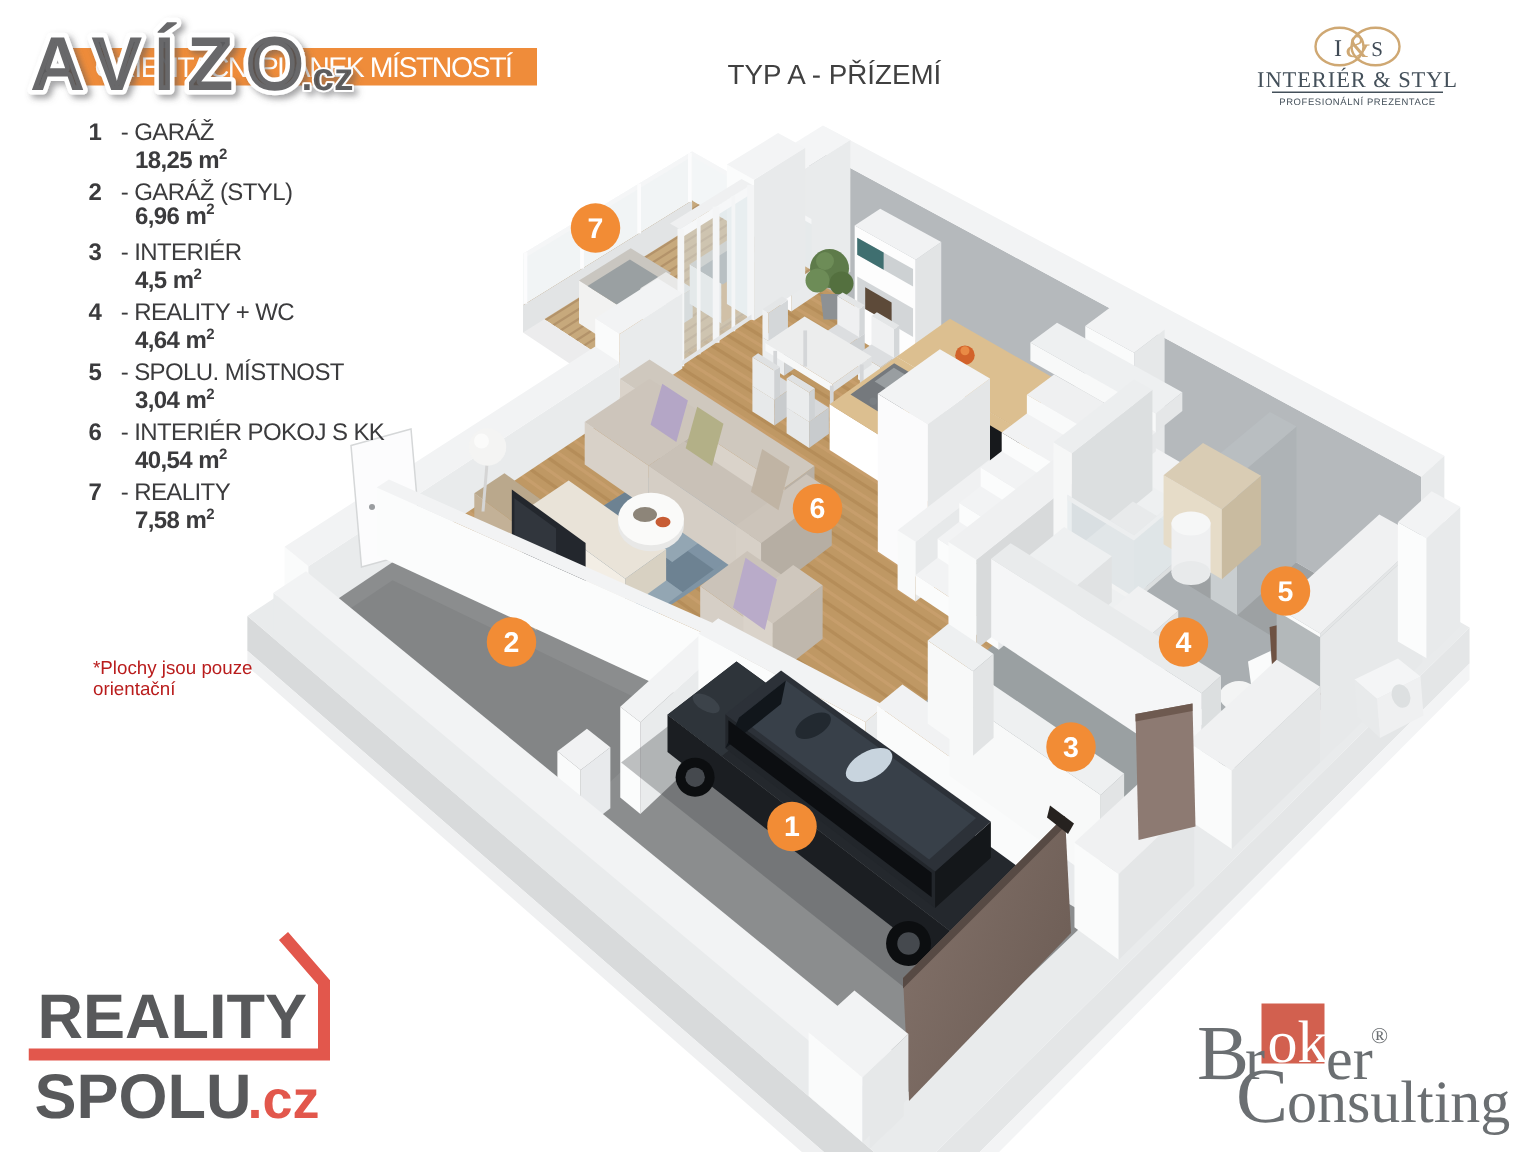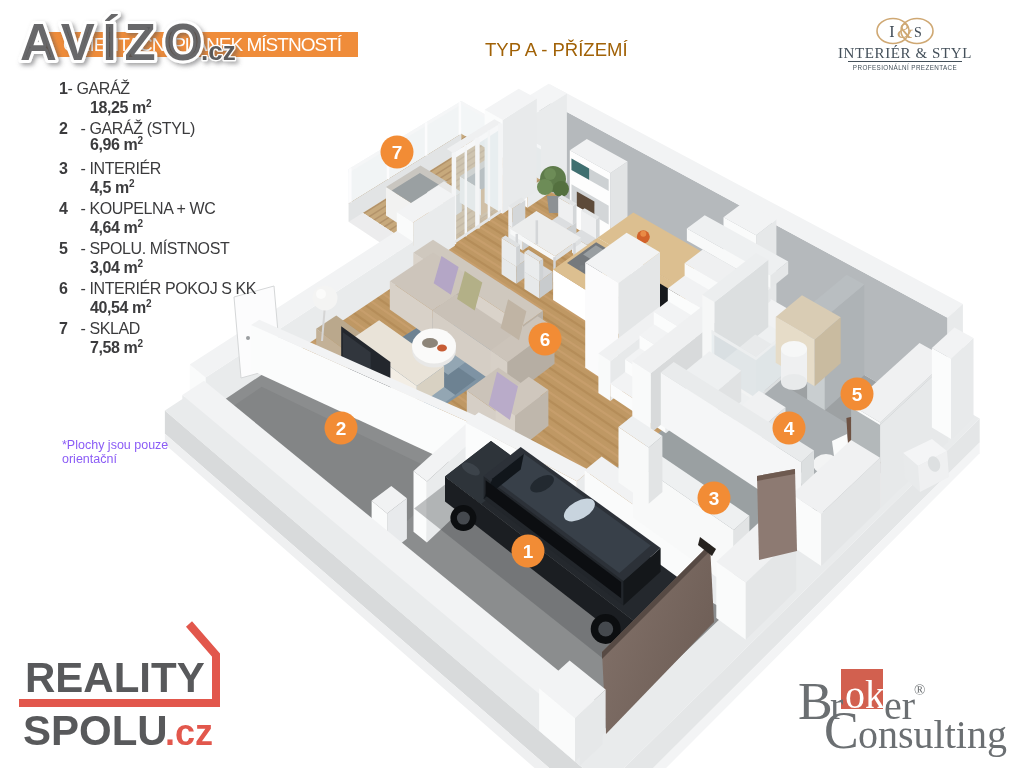--- a/index.html
+++ b/index.html
@@ -581,50 +581,50 @@
         <text x="397" y="158.5" font-family="Liberation Sans, sans-serif" font-size="19" font-weight="bold" fill="#ffffff" text-anchor="middle">7</text>
       </g>
     </g>
 </svg>
 
 <div class="abs" style="left:46px;top:32px;width:312px;height:25px;background:#ef8c3a"></div>
 <svg class="abs" style="left:0;top:0" width="400" height="70">
     <text x="63" y="51" font-family="Liberation Sans,sans-serif" font-size="19" fill="#ffffff" textLength="279">ORIENTAČNÍ PLÁNEK MÍSTNOSTÍ</text>
   </svg>
 
-<div class="abs" style="left:485px;top:39px;color:#a16207;font-size:18.5px;">TYP A - PŘÍZEMÍ</div>
+<div class="abs" style="left:485px;top:39px;color:#404040;font-size:18.5px;">TYP A - PŘÍZEMÍ</div>
 
 <div class="abs" style="left:830px;top:12px;width:150px;text-align:center">
 <svg width="150" height="60" viewBox="0 0 150 60">
 <ellipse cx="63" cy="19" rx="16" ry="12.5" fill="none" stroke="#cfa873" stroke-width="1.6"></ellipse>
 <ellipse cx="87" cy="19" rx="16" ry="12.5" fill="none" stroke="#cfa873" stroke-width="1.6"></ellipse>
 <text x="62" y="25" font-family="Liberation Serif,serif" font-size="16" fill="#3f4a55" text-anchor="middle">I</text>
 <text x="88" y="25" font-family="Liberation Serif,serif" font-size="14" fill="#3f4a55" text-anchor="middle">S</text>
 <text x="75" y="26" font-family="Liberation Serif,serif" font-size="21" fill="#cfa873" text-anchor="middle" font-style="italic">&amp;</text>
 <text x="75" y="46" font-family="Liberation Serif,serif" font-size="15" fill="#44505a" text-anchor="middle" letter-spacing="0.6">INTERIÉR &amp; STYL</text>
 <line x1="18" y1="49.5" x2="132" y2="49.5" stroke="#44505a" stroke-width="1"></line>
 <text x="75" y="58" font-size="6.3" fill="#44505a" text-anchor="middle" letter-spacing="0.4">PROFESIONÁLNÍ PREZENTACE</text>
 </svg></div>
 
-<div class="abs leg" style="left:59px;top:80px;width:320px"><b>1</b><span style="">- GARÁŽ</span></div>
+<div class="abs leg" style="left:59px;top:80px;width:320px"><b>1</b><span style="margin-left:13px">- GARÁŽ</span></div>
 <div class="abs leg" style="left:90px;top:99px;width:320px"><b>18,25 m<sup>2</sup></b></div>
 <div class="abs leg" style="left:59px;top:120px;width:320px"><b>2</b><span style="margin-left:13px">- GARÁŽ (STYL)</span></div>
 <div class="abs leg" style="left:90px;top:136px;width:320px"><b>6,96 m<sup>2</sup></b></div>
 <div class="abs leg" style="left:59px;top:160px;width:320px"><b>3</b><span style="margin-left:13px">- INTERIÉR</span></div>
 <div class="abs leg" style="left:90px;top:179px;width:320px"><b>4,5 m<sup>2</sup></b></div>
-<div class="abs leg" style="left:59px;top:200px;width:320px"><b>4</b><span style="margin-left:13px">- KOUPELNA + WC</span></div>
+<div class="abs leg" style="left:59px;top:200px;width:320px"><b>4</b><span style="margin-left:13px">- REALITY + WC</span></div>
 <div class="abs leg" style="left:90px;top:219px;width:320px"><b>4,64 m<sup>2</sup></b></div>
 <div class="abs leg" style="left:59px;top:240px;width:320px"><b>5</b><span style="margin-left:13px">- SPOLU. MÍSTNOST</span></div>
 <div class="abs leg" style="left:90px;top:259px;width:320px"><b>3,04 m<sup>2</sup></b></div>
 <div class="abs leg" style="left:59px;top:280px;width:320px"><b>6</b><span style="margin-left:13px">- INTERIÉR POKOJ S KK</span></div>
 <div class="abs leg" style="left:90px;top:299px;width:320px"><b>40,54 m<sup>2</sup></b></div>
-<div class="abs leg" style="left:59px;top:320px;width:320px"><b>7</b><span style="margin-left:13px">- SKLAD</span></div>
+<div class="abs leg" style="left:59px;top:320px;width:320px"><b>7</b><span style="margin-left:13px">- REALITY</span></div>
 <div class="abs leg" style="left:90px;top:339px;width:320px"><b>7,58 m<sup>2</sup></b></div>
 
-<div class="abs" style="left:62px;top:439px;color:#8b5cf6;font-size:12.5px;line-height:13.5px;">*Plochy jsou pouze<br>orientační</div>
+<div class="abs" style="left:62px;top:439px;color:#b91c1c;font-size:12.5px;line-height:13.5px;">*Plochy jsou pouze<br>orientační</div>
 
 <svg class="abs" style="left:0;top:0" width="480" height="140" viewBox="0 0 480 140">
 <defs>
       <filter id="wmsh" x="-30%" y="-30%" width="160%" height="160%">
 <feDropShadow dx="2.5" dy="2.5" stdDeviation="2" flood-color="#55555a" flood-opacity="0.55"></feDropShadow>
 </filter>
     </defs>
 <g font-family="Liberation Sans,sans-serif" font-weight="bold">
 <g filter="url(#wmsh)">
 <text x="20" y="60" font-size="51" fill="none" stroke="#ffffff" stroke-width="6" stroke-linejoin="round" textLength="183">AVÍZO</text>

